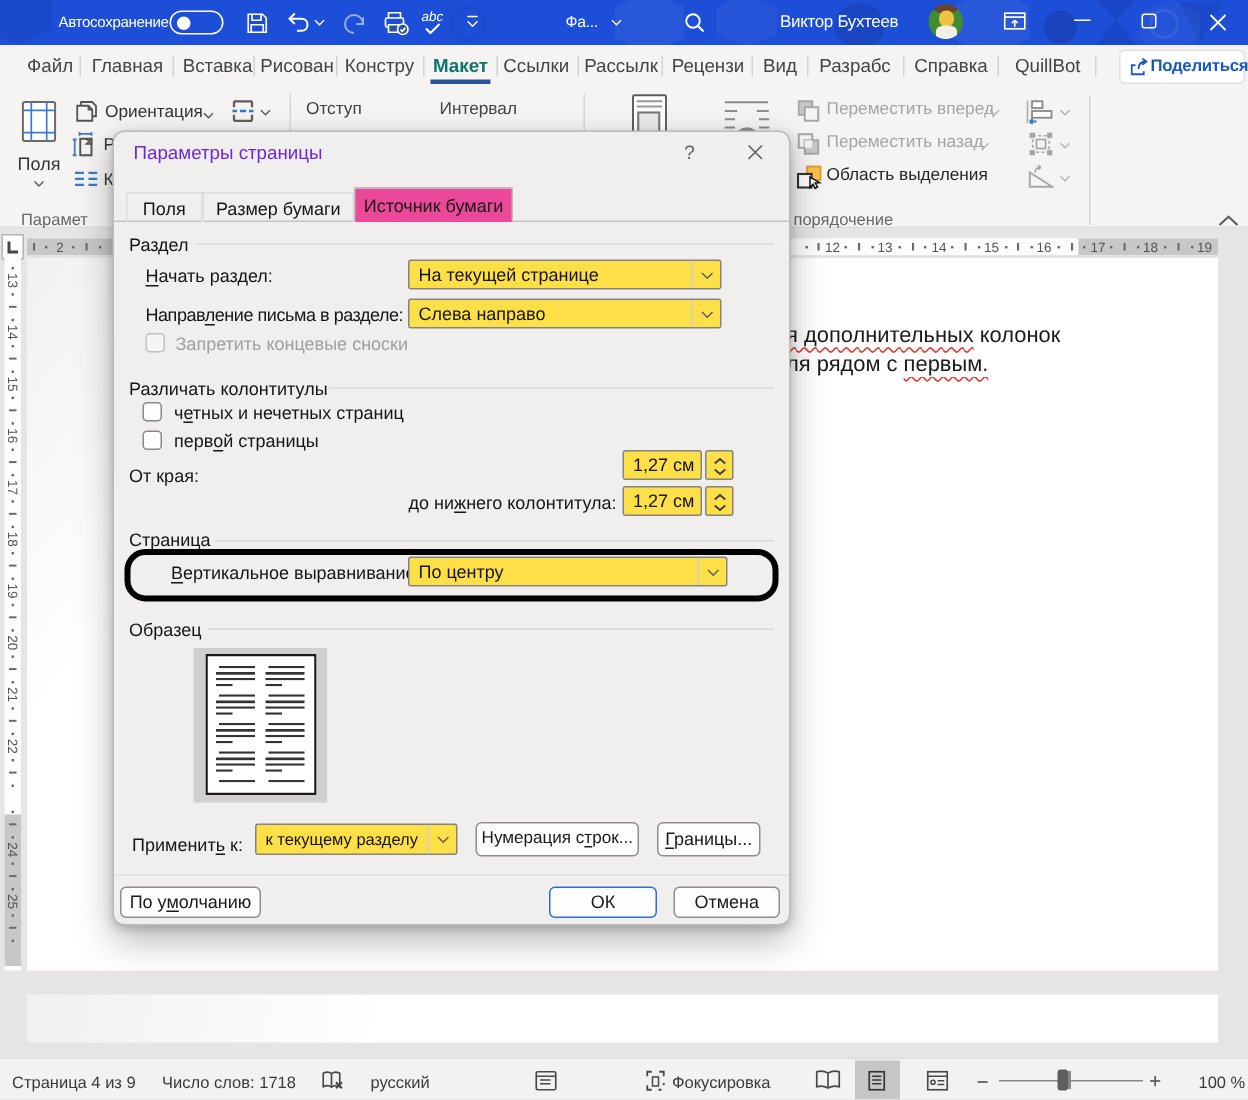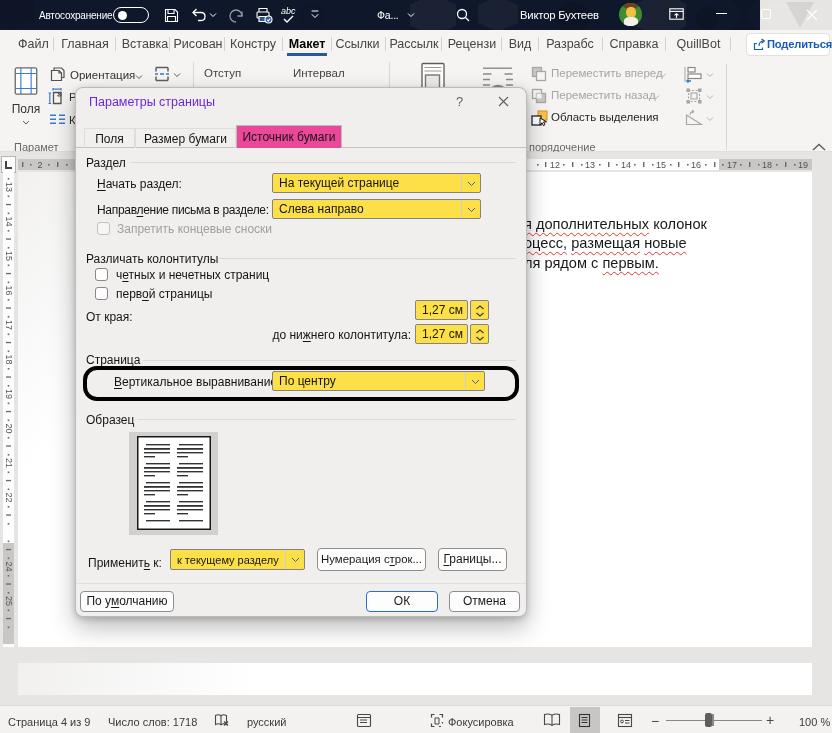--- a/index.html
+++ b/index.html
@@ -1,20 +1,20 @@
 <!DOCTYPE html>
 <html><head>
 <meta charset="utf-8">
 <style>
   * { margin:0; padding:0; box-sizing:border-box; }
   html,body { width:832px; height:733px; overflow:hidden; }
   body { font-family:"Liberation Sans", sans-serif; position:relative; background:#e7e5e4; }
   .abs { position:absolute; }
   
-  #titlebar { position:absolute; left:0; top:0; width:760px; height:30px; background:#0f172a; color:#fff; }
+  #titlebar { position:absolute; left:0; top:0; width:832px; height:30px; background:#1d4ed8; color:#fff; }
   #titlebar .t { position:absolute; font-size:10.5px; top:9px; white-space:nowrap; letter-spacing:-0.2px; }
   
   #tabsrow { position:absolute; left:0; top:30px; width:832px; height:28px; background:#f5f4f3; }
   .rtab { position:absolute; top:0; height:28px; line-height:28px; font-size:12.5px; color:#444; text-align:center; }
   .tsep { position:absolute; top:7px; height:14px; width:1px; background:#d3d1d0; }
   
   #ribbon { position:absolute; left:0; top:58px; width:832px; height:94px; background:#f5f4f3; border-bottom:1px solid #e1dfdd; }
   .glabel { position:absolute; font-size:11px; color:#696765; white-space:nowrap; }
   .gray12 { font-size:11.5px; color:#a7a5a3; white-space:nowrap; position:absolute; }
   .blk12 { font-size:11.5px; color:#333; white-space:nowrap; position:absolute; }
@@ -130,21 +130,21 @@
   <svg class="abs" style="left:806px;top:9px;" width="12" height="12" viewBox="0 0 12 12" fill="none" stroke="#fff" stroke-width="1.2">
       <path d="M1 1l10 10M11 1L1 11"></path>
     </svg>
 </div>
 <div id="tabsrow">
   <div class="rtab" style="left:18px;width:30px;">Файл</div>
   <div class="rtab" style="left:58px;width:54px;">Главная</div>
   <div class="rtab" style="left:120px;width:50px;">Вставка</div>
   <div class="rtab" style="left:173px;width:50px;">Рисован</div>
   <div class="rtab" style="left:228px;width:50px;">Констру</div>
-  <div class="rtab" style="left:287px;width:40px;font-weight:bold;color:#000000;">Макет</div>
+  <div class="rtab" style="left:287px;width:40px;font-weight:bold;color:#0f766e;">Макет</div>
   <div class="rtab" style="left:335px;width:45px;">Ссылки</div>
   <div class="rtab" style="left:389px;width:50px;">Рассылк</div>
   <div class="rtab" style="left:445px;width:54px;">Рецензи</div>
   <div class="rtab" style="left:506px;width:28px;">Вид</div>
   <div class="rtab" style="left:542px;width:56px;">Разрабс</div>
   <div class="rtab" style="left:606px;width:56px;">Справка</div>
   <div class="rtab" style="left:672px;width:53px;">QuillBot</div>
   <div class="tsep" style="left:53px;"></div>
   <div class="tsep" style="left:115px;"></div>
   <div class="tsep" style="left:169px;"></div>
@@ -283,21 +283,20 @@
   <svg class="abs" style="left:812px;top:85px;" width="14" height="8" viewBox="0 0 14 8" fill="none" stroke="#5f5d5b" stroke-width="1.4">
       <path d="M1 7l6-5.5L13 7"></path>
     </svg>
 </div>
 <div id="canvas">
   <div id="page1" style="background:linear-gradient(130deg,#f2f1f0 0%,#fff 22%);"></div>
   <div id="page2" style="background:linear-gradient(100deg,#f1f0ef 0%,#fff 30%);"></div>
 
   <div class="abs" style="left:524px;top:63px;font-size:14.6px;line-height:19.4px;color:#1a1a1a;white-space:nowrap;">
     <div><span class="sq">я дополнительных</span> колонок</div>
-    <div><span class="sq">оцесс,</span> <span class="sq">размещая</span> <span class="sq">новые</span></div>
     <div>ля рядом с <span class="sq">первым.</span></div>
   </div>
 
   <svg class="abs" style="left:0;top:0;" width="832" height="553" font-family="Liberation Sans, sans-serif">
 
     <rect x="1.5" y="4.5" width="14" height="16" fill="#fff" stroke="#b5b3b1"></rect>
     <path d="M6 9v7h6" fill="none" stroke="#444" stroke-width="2"></path>
 
     <rect x="18" y="7" width="110" height="11" fill="#c9c7c5"></rect>
     <rect x="128" y="7" width="591" height="11" fill="#fdfdfd"></rect>

